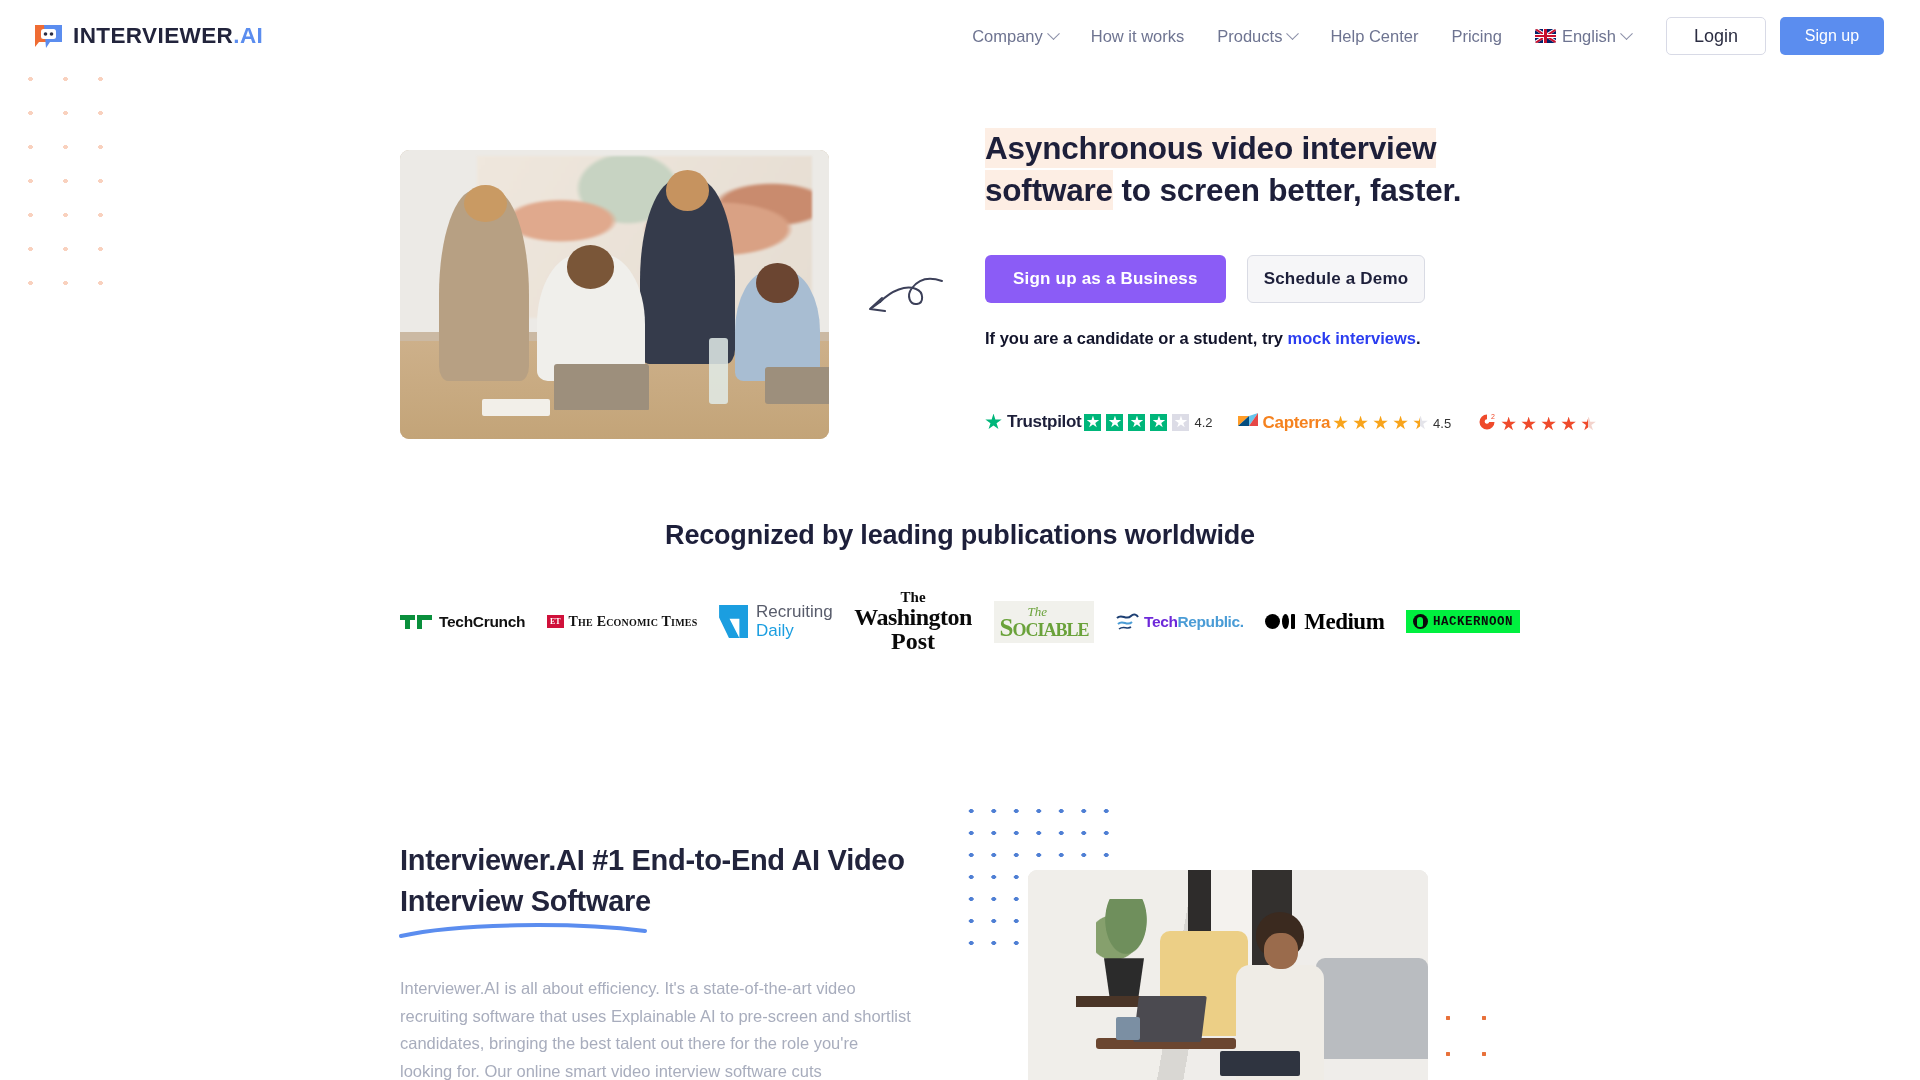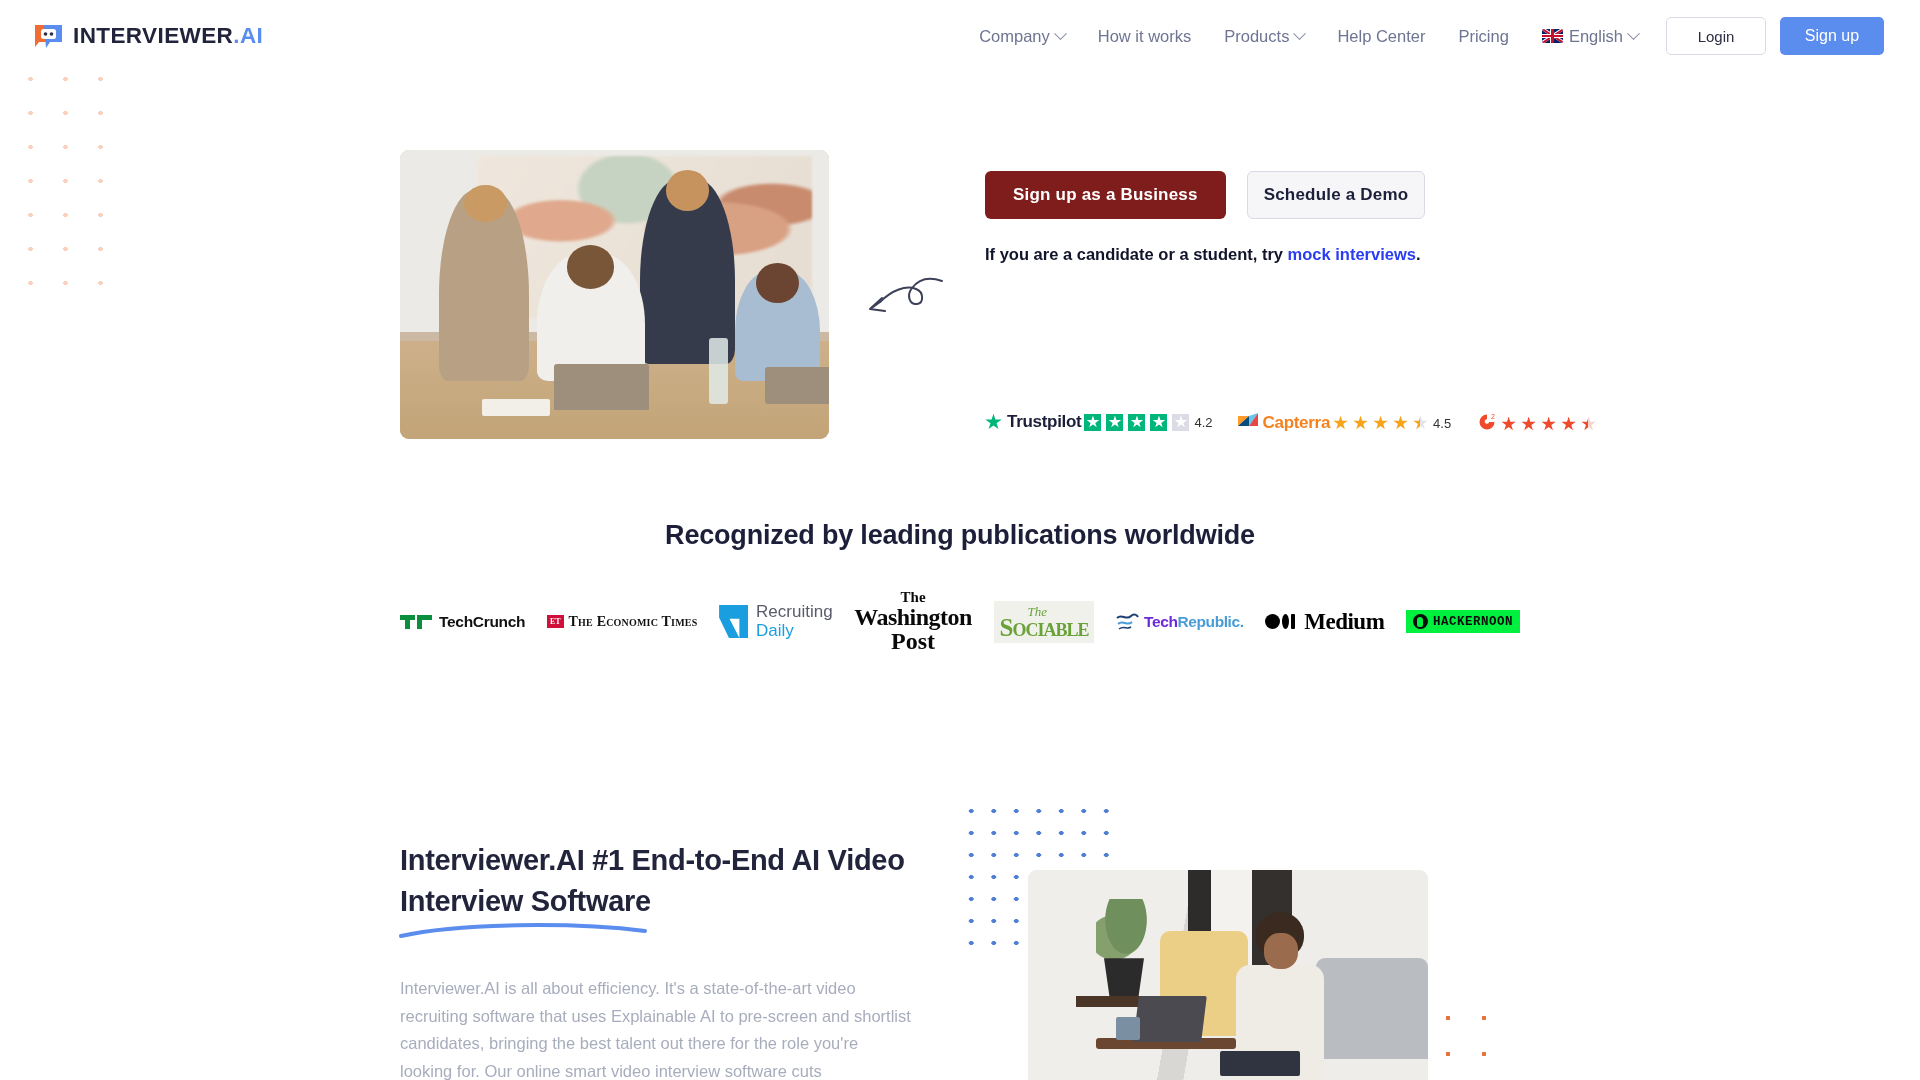--- a/index.html
+++ b/index.html
@@ -53,22 +53,22 @@
   .f1 { left:-4px; top:5.4px; width:30px; height:3.2px; background:#fff; transform:rotate(33deg); }
   .f2 { left:-4px; top:5.4px; width:30px; height:3.2px; background:#fff; transform:rotate(-33deg); }
   .f3 { left:-4px; top:6.2px; width:30px; height:1.6px; background:#C8102E; transform:rotate(33deg); }
   .f4 { left:-4px; top:6.2px; width:30px; height:1.6px; background:#C8102E; transform:rotate(-33deg); }
   .f5 { left:0; top:5.1px; width:21px; height:4px; background:#fff; }
   .f6 { left:8.5px; top:0; width:4px; height:14px; background:#fff; }
   .f7 { left:0; top:5.9px; width:21px; height:2.4px; background:#C8102E; }
   .f8 { left:9.3px; top:0; width:2.4px; height:14px; background:#C8102E; }
 
   .btn-login {
-    margin-left:28px; width:100px; height:38px; border:1px solid #d8dae6; border-radius:5px;
-    background:#fff; font-size:15px; color:#2b2d42; cursor:pointer;
+    margin-left:35px; width:100px; height:38px; border:1px solid #d8dae6; border-radius:5px;
+    background:#fff; font-size:18px; color:#2b2d42; cursor:pointer;
     font-family:"Liberation Sans", sans-serif;
   }
   .btn-signup {
     margin-left:14px; margin-right:36px; width:104px; height:38px; border:none; border-radius:5px;
     background:#5b8def; color:#fff; font-size:16px; cursor:pointer;
     font-family:"Liberation Sans", sans-serif;
   }
 
   
   #hero-image {
@@ -106,21 +106,21 @@
      background:#f2efe9; border-radius:2px; }
 
   #arrow-doodle { position:absolute; left:862px; top:272px; }
 
   #hero-copy { position:absolute; left:985px; top:128px; width:560px; }
   .headline { font-size:31.5px; font-weight:700; line-height:1.33; letter-spacing:-.2px; color:#1d1f3a; }
   .hl-hi { background:#fdeee4; box-decoration-break:clone; -webkit-box-decoration-break:clone; padding:2px 0; }
 
   .cta-row { display:flex; gap:21px; margin-top:43px; }
   .btn-primary {
-    height:48px; padding:0 28px; border:none; border-radius:6px; background:#7f1d1d;
+    height:48px; padding:0 28px; border:none; border-radius:6px; background:#8b5cf6;
     color:#fff; font-size:17px; font-weight:600; cursor:pointer;
     font-family:"Liberation Sans", sans-serif; letter-spacing:.2px;
   }
   .btn-secondary {
     height:48px; padding:0 16px; border:1px solid #d9dbe4; border-radius:6px; background:#f6f6f8;
     color:#1d1f3a; font-size:17px; font-weight:600; cursor:pointer;
     font-family:"Liberation Sans", sans-serif; letter-spacing:.2px;
   }
   .candidate-line { margin-top:26px; font-size:16.5px; font-weight:600; color:#12142b; }
   .candidate-line a { color:#2b3df0; text-decoration:none; font-weight:700; }
@@ -316,20 +316,21 @@
 
 <div id="arrow-doodle">
   <svg width="82" height="48" viewBox="0 0 82 48" fill="none">
     <path d="M80 9 C66 4 56 8 50 16 C44 24 48 33 55 32 C62 31 62 20 54 17 C44 13 30 18 18 30" stroke="#3c4059" stroke-width="2" stroke-linecap="round"></path>
     <path d="M8 37 L20 26 M8 37 L23 39" stroke="#3c4059" stroke-width="2" stroke-linecap="round"></path>
     <path d="M18 30 L9 36.5" stroke="#3c4059" stroke-width="2" stroke-linecap="round"></path>
   </svg>
 </div>
 
 <div id="hero-copy">
+  <h1 class="headline"><span class="hl-hi">Asynchronous video interview software</span><span> to screen better, faster.</span></h1>
 
   <div class="cta-row">
     <button class="btn-primary">Sign up as a Business</button>
     <button class="btn-secondary">Schedule a Demo</button>
   </div>
 
   <p class="candidate-line"><span>If you are a candidate or a student, try </span><a href="#">mock interviews</a><span>.</span></p>
 </div>
 
 <div class="ratings">

